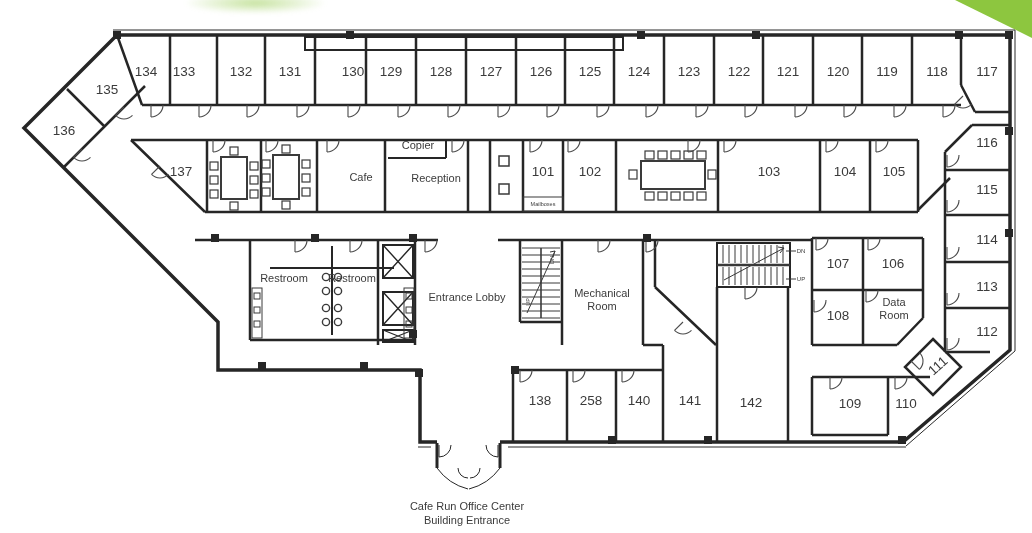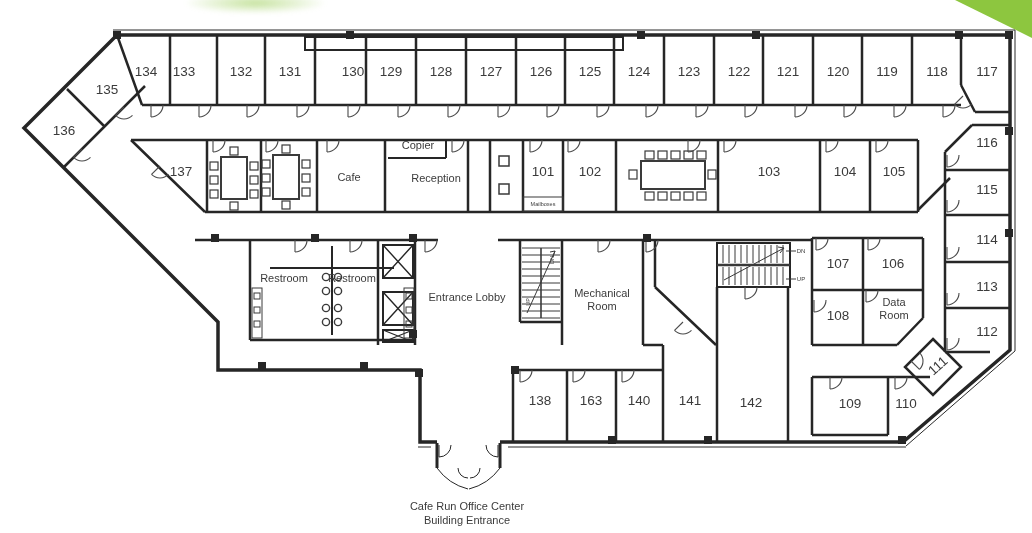--- a/index.html
+++ b/index.html
@@ -276,29 +276,29 @@
   <div class="lbl" style="left:894px;top:172px">105</div>
   <div class="lbl" style="left:987px;top:143px">116</div>
   <div class="lbl" style="left:987px;top:190px">115</div>
   <div class="lbl" style="left:987px;top:240px">114</div>
   <div class="lbl" style="left:987px;top:287px">113</div>
   <div class="lbl" style="left:987px;top:332px">112</div>
   <div class="lbl" style="left:838px;top:264px">107</div>
   <div class="lbl" style="left:893px;top:264px">106</div>
   <div class="lbl" style="left:838px;top:316px">108</div>
   <div class="lbl" style="left:540px;top:401px">138</div>
-  <div class="lbl" style="left:591px;top:401px">163</div>
+  <div class="lbl" style="left:591px;top:401px">258</div>
   <div class="lbl" style="left:639px;top:401px">140</div>
   <div class="lbl" style="left:690px;top:401px">141</div>
   <div class="lbl" style="left:751px;top:403px">142</div>
   <div class="lbl" style="left:850px;top:404px">109</div>
   <div class="lbl" style="left:906px;top:404px">110</div>
   <div class="lbl" style="left:938px;top:366px;transform:translate(-50%,-50%) rotate(-42deg)">111</div>
 
-  <div class="lbl sm" style="left:349px;top:177px">Cafe</div>
+  <div class="lbl sm" style="left:361px;top:177px">Cafe</div>
   <div class="lbl s10" style="left:418px;top:145px">Copier</div>
   <div class="lbl sm" style="left:436px;top:178px">Reception</div>
   <div class="lbl xxs" style="left:543px;top:204px">Mailboxes</div>
   <div class="lbl s10" style="left:284px;top:278px">Restroom</div>
   <div class="lbl s10" style="left:352px;top:278px">Restroom</div>
   <div class="lbl sm" style="left:467px;top:297px">Entrance Lobby</div>
   <div class="lbl s10 wrap" style="left:602px;top:300px;width:72px">Mechanical Room</div>
   <div class="lbl s10 wrap" style="left:894px;top:309px;width:44px">Data Room</div>
 
   <div class="lbl xs" style="left:801px;top:251px">DN</div>

